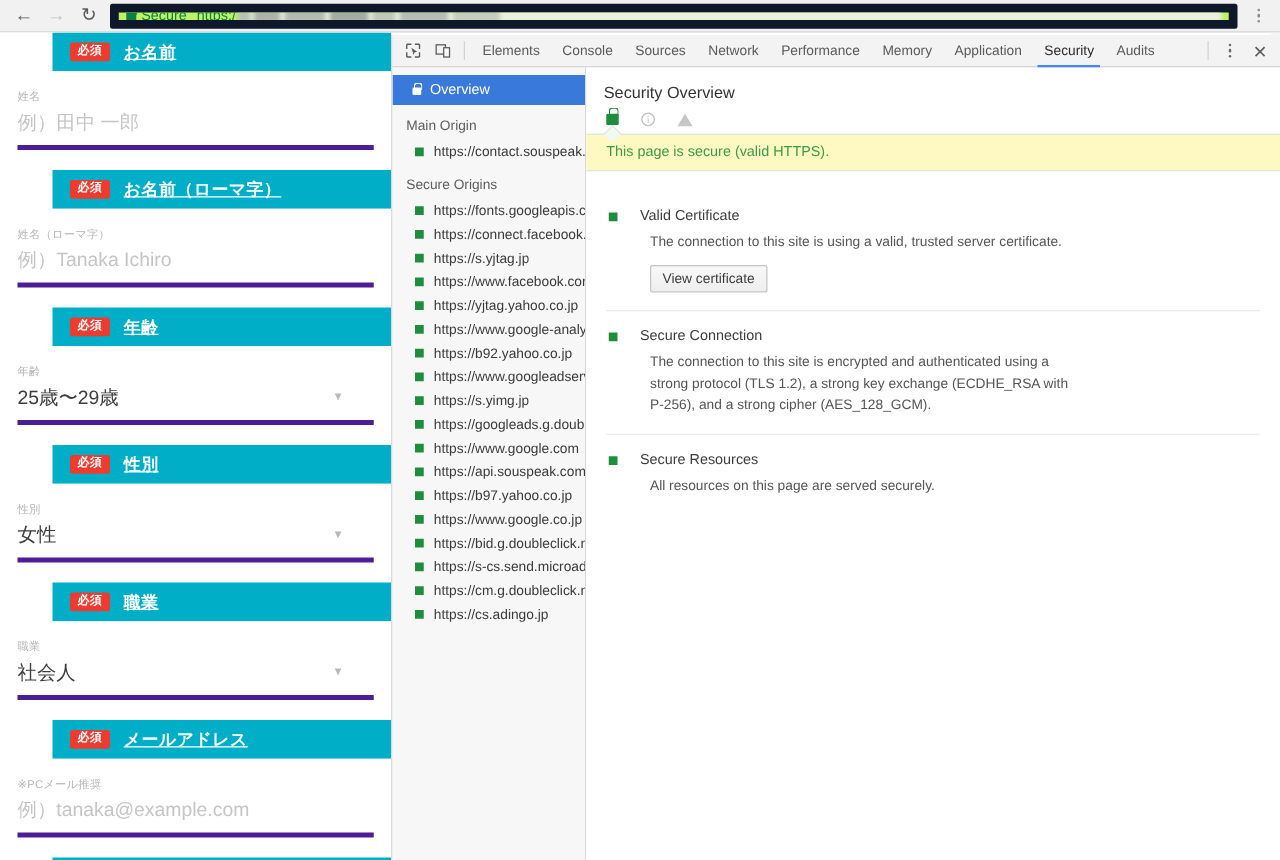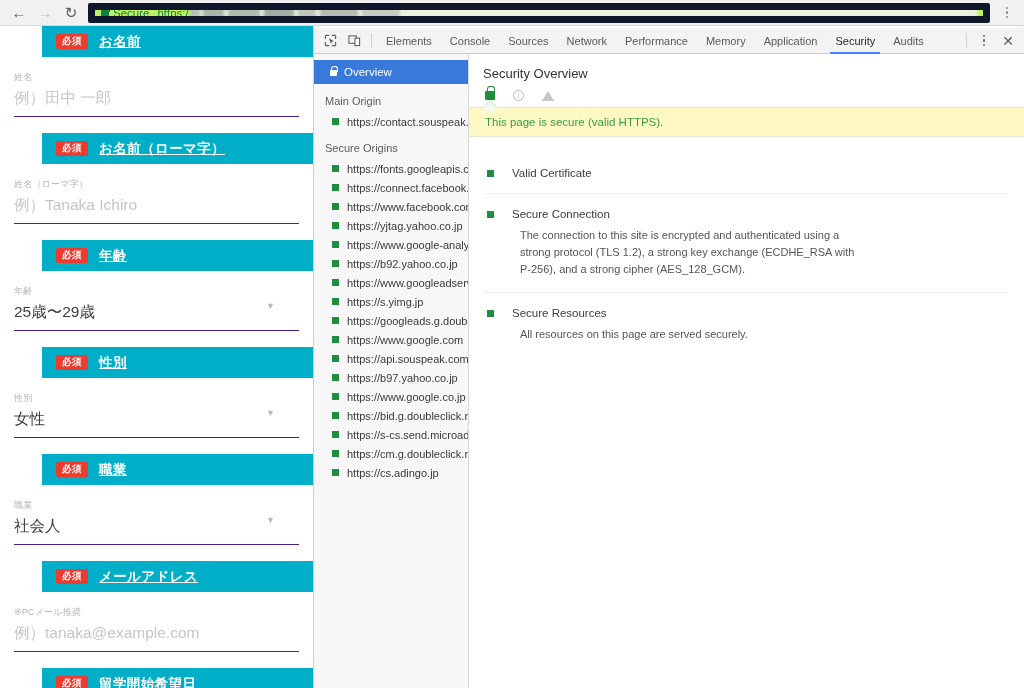--- a/index.html
+++ b/index.html
@@ -65,22 +65,22 @@
   }
   .badge {
     background: #ed3b2f; color: #fff; font-size: 9.5px; font-weight: bold;
     padding: 2px 6px; border-radius: 2px; margin-right: 11px; letter-spacing: .5px;
     line-height: 1.1;
   }
   .sec-title { font-size: 13.5px; font-weight: bold; letter-spacing: .4px; text-decoration: underline; }
   .sec-body { padding: 14px 14px 16px 14px; background: #fff; }
   .field-label { font-size: 9px; color: #b5b5b5; margin-bottom: 4px; letter-spacing: .2px; }
   .field-line {
-    border-bottom: 1px solid #4c1d95; padding-bottom: 7px;
-    display: flex; align-items: flex-start; justify-content: space-between;
+    border-bottom: 4px solid #4c1d95; padding-bottom: 7px;
+    display: flex; align-items: center; justify-content: space-between;
   }
   .field-value { font-size: 15.5px; color: #3c3c3c; }
   .field-value.ph { color: #c5c5c5; }
   .caret { color: #b9b9b9; font-size: 9px; line-height: 1; margin-bottom: 3px; margin-right: 24px; }
   .pg-scrollbar {
     position: absolute; right: 0; top: 26px; width: 7px; height: 662px; background: #f4f4f4;
   }
   .pg-thumb {
     position: absolute; right: 0; top: 42px; width: 7px; height: 62px;
     background: #3367d6; border-radius: 0;
@@ -341,20 +341,24 @@
             <div class="origin-row">
               <span class="sq"></span>
               <span class="origin-txt">https://fonts.googleapis.com</span>
             </div>
             <div class="origin-row">
               <span class="sq"></span>
               <span class="origin-txt">https://connect.facebook.net</span>
             </div>
             <div class="origin-row">
               <span class="sq"></span>
+              <span class="origin-txt">https://s.yjtag.jp</span>
+            </div>
+            <div class="origin-row">
+              <span class="sq"></span>
               <span class="origin-txt">https://www.facebook.com</span>
             </div>
             <div class="origin-row">
               <span class="sq"></span>
               <span class="origin-txt">https://yjtag.yahoo.co.jp</span>
             </div>
             <div class="origin-row">
               <span class="sq"></span>
               <span class="origin-txt">https://www.google-analytics.com</span>
             </div>
@@ -419,20 +423,21 @@
         <div class="summary-band">
           <span class="notch"></span>
           <span>This page is secure (valid HTTPS).</span>
         </div>
         <div class="expl" id="expl-blocks">
             <div class="expl-block">
               <div class="expl-head">
                 <span class="sq"></span>
                 <span class="expl-title">Valid Certificate</span>
               </div>
+              <div class="expl-body"><div class="expl-text">The connection to this site is using a valid, trusted server certificate.</div><div class="cert-btn">View certificate</div></div>
             </div>
             <div class="expl-block">
               <div class="expl-head">
                 <span class="sq"></span>
                 <span class="expl-title">Secure Connection</span>
               </div>
               <div class="expl-body">
                 <div class="expl-text">The connection to this site is encrypted and authenticated using a strong protocol (TLS 1.2), a strong key exchange (ECDHE_RSA with P-256), and a strong cipher (AES_128_GCM).</div>
               </div>
             </div>

